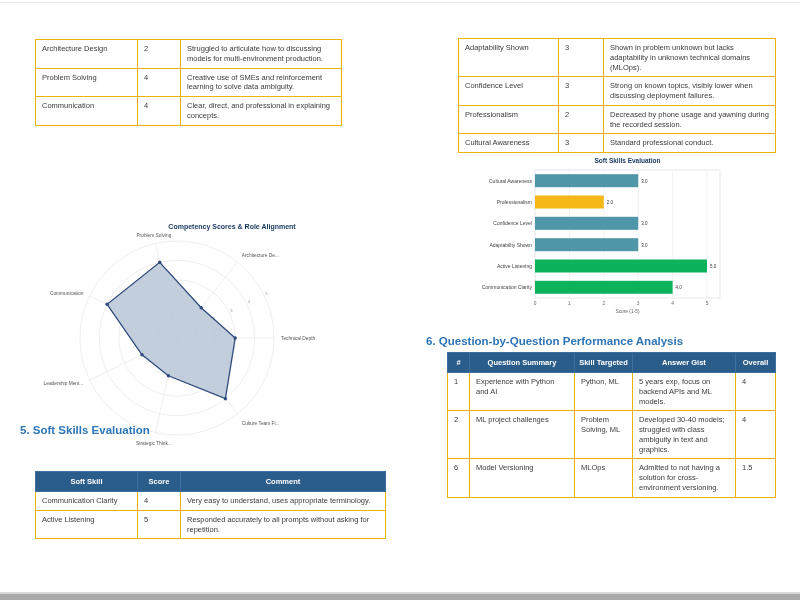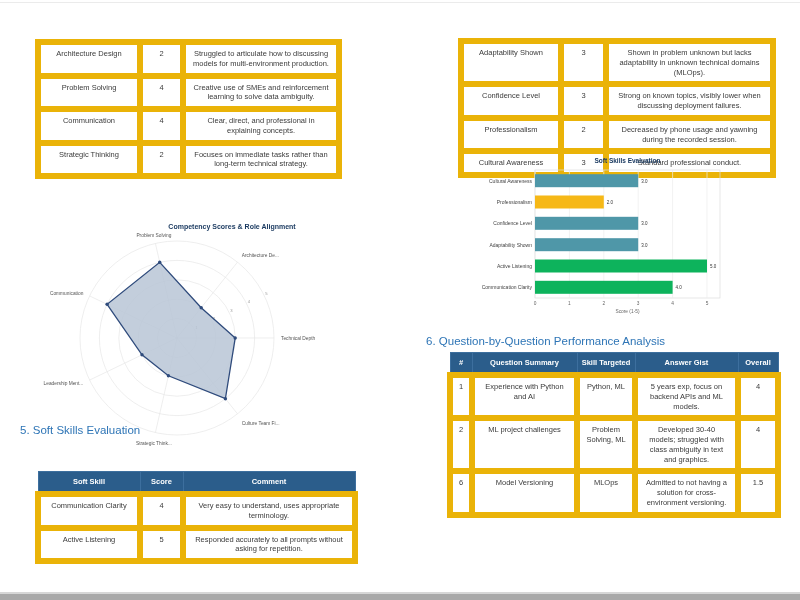--- a/index.html
+++ b/index.html
@@ -7,30 +7,30 @@
     width:800px;height:600px;position:relative;background:#ffffff;
     font-family:"Liberation Sans", sans-serif;overflow:hidden;
   }
   .hairline{position:absolute;left:0;width:800px;height:1px;background:#ebebeb;}
   .bottom-strip-light{position:absolute;left:0;bottom:6px;width:800px;height:2px;background:#d7d7d7;}
   .bottom-strip-dark{position:absolute;left:0;bottom:0;width:800px;height:6px;background:#a9a9a9;}
   .doc-table{
     position:absolute;border-collapse:collapse;table-layout:fixed;background:#fff;
   }
   .doc-table td{
-    border:6px solid #eab308;font-size:7.5px;color:#3b3b3b;
-    padding:4px 6px;vertical-align:top;text-align:center;line-height:1.3;
+    border:1px solid #eab308;font-size:7.5px;color:#3b3b3b;
+    padding:4px 6px;vertical-align:top;text-align:left;line-height:1.3;
     overflow:hidden;word-wrap:break-word;
   }
   .doc-table th{
     background:#2b5d8b;color:#ffffff;font-weight:bold;font-size:7.5px;
     text-align:center;padding:5px 4px;border:1px solid #3d6f9e;line-height:1.2;
   }
   .sec-heading{
-    position:absolute;font-size:11.5px;font-weight:normal;color:#2e75b6;
+    position:absolute;font-size:11.5px;font-weight:bold;color:#2e75b6;
     white-space:nowrap;
   }
   svg{position:absolute;}
 </style>
 </head>
 <body>
 
 <div class="hairline" style="top:2px"></div>
 
 <table class="doc-table" id="comp-table" style="left:35px;top:39px;width:307px">
@@ -47,25 +47,20 @@
       </tr>
       <tr>
         <td>Problem Solving</td>
         <td>4</td>
         <td>Creative use of SMEs and reinforcement learning to solve data ambiguity.</td>
       </tr>
       <tr>
         <td>Communication</td>
         <td>4</td>
         <td>Clear, direct, and professional in explaining concepts.</td>
-      </tr>
-      <tr>
-        <td>Strategic Thinking</td>
-        <td>2</td>
-        <td>Focuses on immediate tasks rather than long-term technical strategy.</td>
       </tr>
     </tbody>
 </table>
 
 <svg id="radar-svg" style="left:25px;top:218px" width="360" height="232" viewBox="0 0 360 232">
     <circle cx="152" cy="120" r="19.4" fill="none" stroke="#e7e7e7" stroke-width="0.7"></circle>
     <circle cx="152" cy="120" r="38.8" fill="none" stroke="#e7e7e7" stroke-width="0.7"></circle>
     <circle cx="152" cy="120" r="58.2" fill="none" stroke="#e7e7e7" stroke-width="0.7"></circle>
     <circle cx="152" cy="120" r="77.6" fill="none" stroke="#e7e7e7" stroke-width="0.7"></circle>
     <circle cx="152" cy="120" r="97" fill="none" stroke="#e7e7e7" stroke-width="0.7"></circle>
@@ -94,21 +89,21 @@
     <text x="128.9" y="18.6" font-size="4.8" fill="#545454" text-anchor="middle">Problem Solving</text>
     <text x="58.3" y="76.9" font-size="4.8" fill="#545454" text-anchor="end">Communication</text>
     <text x="58.3" y="167.1" font-size="4.8" fill="#545454" text-anchor="end">Leadership Ment...</text>
     <text x="128.9" y="227.4" font-size="4.8" fill="#545454" text-anchor="middle">Strategic Think...</text>
     <text x="216.8" y="207.3" font-size="4.8" fill="#545454" text-anchor="start">Culture Team Fi...</text>
     <text x="207" y="11" font-size="7" font-weight="bold" fill="#17375e" text-anchor="middle">Competency Scores &amp; Role Alignment</text>
   </svg>
 
 <div class="sec-heading" style="left:20px;top:424px">5. Soft Skills Evaluation</div>
 
-<table class="doc-table" id="soft-table" style="left:35px;top:471px;width:323px">
+<table class="doc-table" id="soft-table" style="left:35px;top:471px;width:351px">
   <colgroup>
       <col style="width:102px">
       <col style="width:43px">
       <col>
     </colgroup>
   <thead>
     <tr>
       <th>Soft Skill</th>
       <th>Score</th>
       <th>Comment</th>

